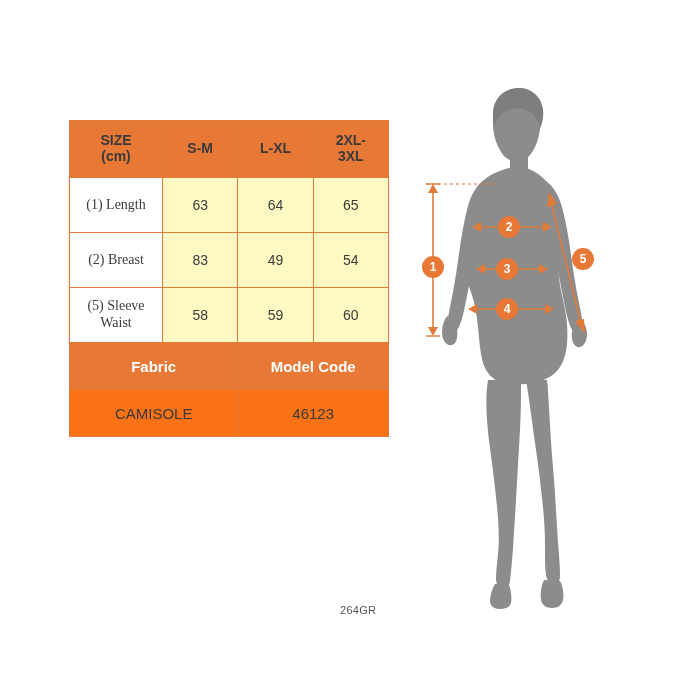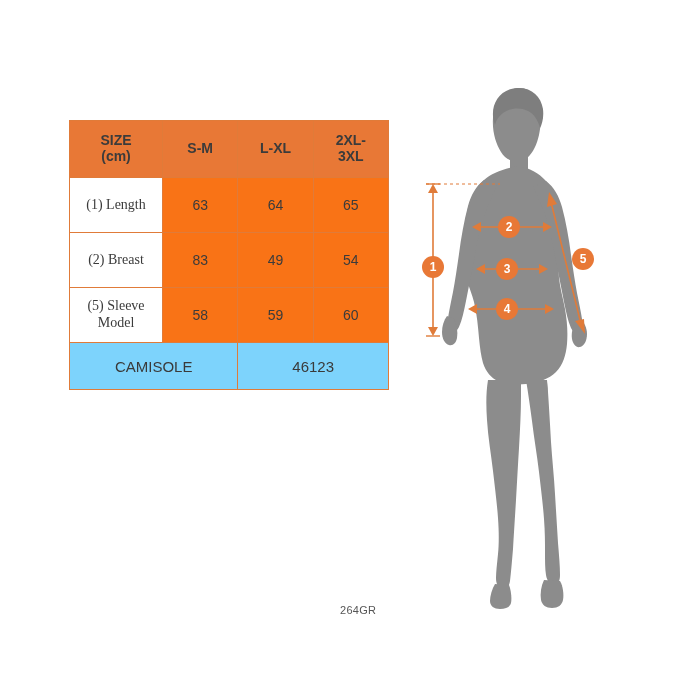--- a/index.html
+++ b/index.html
@@ -57,33 +57,33 @@
     height: 54px;
   }
   td.rowlabel {
     background: #ffffff;
     font-size: 13px;
     color: #333333;
     line-height: 1.2;
     font-family: Liberation Serif, serif;
   }
   td.val {
-    background: #f97316;
+    background: #fef9c3;
     font-size: 17px;
     color: #3a3a3a;
   }
   tr.footer-head td {
     background: #e87836;
     color: #ffffff;
     font-weight: bold;
     font-size: 15px;
     height: 46px;
   }
   tr.footer-vals td {
-    background: #7dd3fc;
+    background: #f97316;
     font-size: 15px;
     color: #3a3a3a;
     height: 46px;
   }
   #model-code-note {
     position: absolute;
     left: 340px;
     top: 604px;
     font-size: 11px;
     color: #555555;
@@ -149,25 +149,29 @@
         </tr>
         <tr>
           <td class="rowlabel">(2) Breast</td>
           <td class="val">83</td>
           <td class="val">49</td>
           <td class="val">54</td>
         </tr>
         <tr>
           <td class="rowlabel">
             <div>(5) Sleeve</div>
-            <div>Model</div>
+            <div>Waist</div>
           </td>
           <td class="val">58</td>
           <td class="val">59</td>
           <td class="val">60</td>
+        </tr>
+        <tr class="footer-head">
+          <td colspan="2">Fabric</td>
+          <td colspan="2">Model Code</td>
         </tr>
         <tr class="footer-vals">
           <td colspan="2">CAMISOLE</td>
           <td colspan="2">46123</td>
         </tr>
       </tbody>
     </table>
   </div>
 
   <div id="model-code-note">264GR</div>

